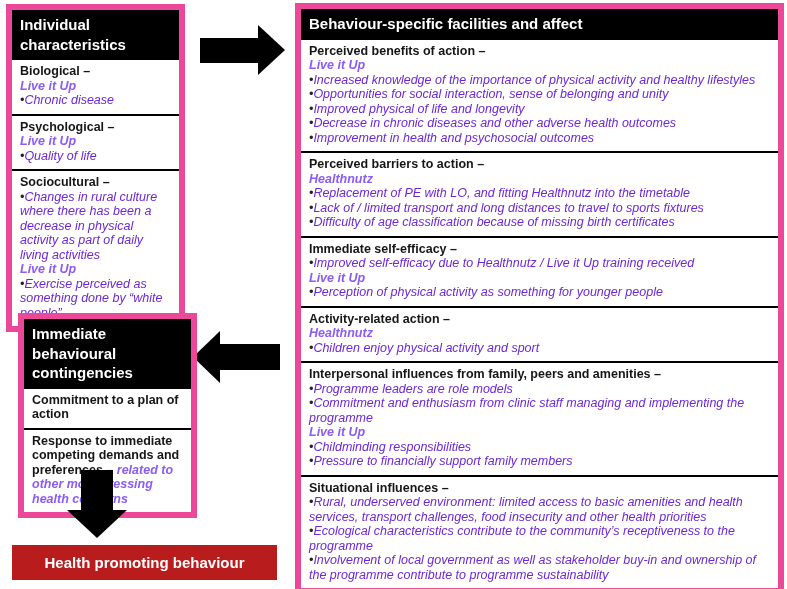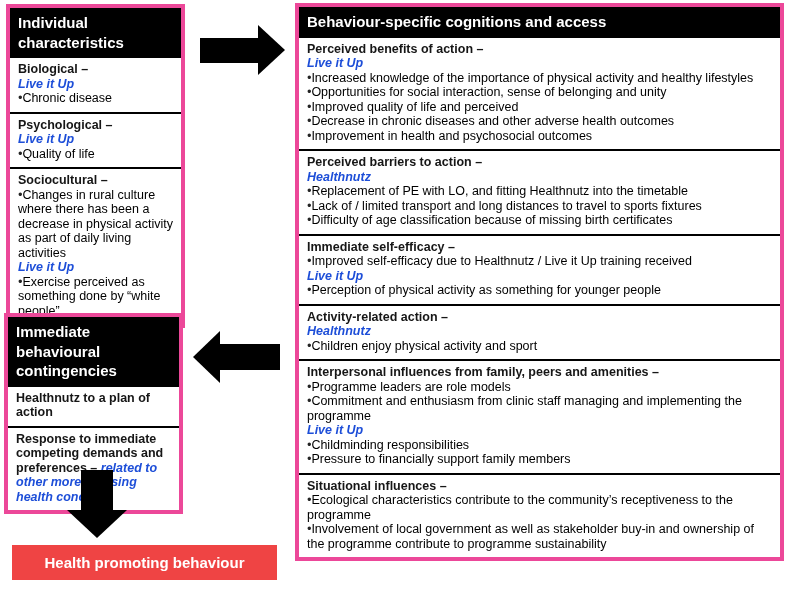--- a/index.html
+++ b/index.html
@@ -1,39 +1,39 @@
 <!DOCTYPE html>
 <html><head>
 <meta charset="utf-8">
 <style>
   html,body { margin:0; padding:0; background:#fff; }
   .canvas {
     position:relative; width:787px; height:589px; background:#ffffff;
     font-family:"Liberation Sans", sans-serif; color:#1d1d1d; overflow:hidden;
   }
-  .box { position:absolute; border:4px solid #ec4899; background:#fff; box-sizing:border-box; }
+  .box { position:absolute; border:6px solid #ec4899; background:#fff; box-sizing:border-box; }
   .box-header {
     background:#000; color:#fff; font-weight:bold; font-size:15px;
     line-height:1.3; padding:5px 8px 6px 8px;
   }
   .box-body .section { border-top:2px solid #000; padding:4px 8px 6px 8px; font-size:12.5px; line-height:1.16; }
   .box-body .section:first-child { border-top:none;border-radius:26px; }
   .line { margin:0; }
   .run-b  { font-weight:bold; color:#161616; }
-  .run-bi { font-weight:bold; font-style:italic; color:#1d4ed8; }
-  .run-i  { color:#000000; }
+  .run-bi { font-weight:bold; font-style:italic; color:#8b5cf6; }
+  .run-i  { font-style:italic; color:#6d28d9; }
   .bullet { font-style:italic; color:#242424; }
 
   #individual-box    { left:6px;   top:4px;   width:179px; }
   #behaviour-box     { left:295px; top:3px;   width:489px; }
-  #contingencies-box { left:4px;   top:313px; width:179px; }
+  #contingencies-box { left:18px;   top:313px; width:179px; }
 
   .outcome-box {
     position:absolute; left:12px; top:545px; width:265px; height:35px;
-    background:#ef4444; color:#fff; font-weight:bold; font-size:15px;
+    background:#b91c1c; color:#fff; font-weight:bold; font-size:15px;
     display:flex; align-items:center; justify-content:center;
   }
 
   .shape { position:absolute; }
   .arrow-right-shaft { left:200px; top:38px; width:58px; height:25px; background:#000; }
   .arrow-right-head  { left:258px; top:25px; width:0; height:0;
     border-top:25px solid transparent; border-bottom:25px solid transparent; border-left:27px solid #000; }
   .arrow-left-head   { left:193px; top:331px; width:0; height:0;
     border-top:26px solid transparent; border-bottom:26px solid transparent; border-right:27px solid #000; }
   .arrow-left-shaft  { left:220px; top:344px; width:60px; height:26px; background:#000; }
@@ -65,28 +65,28 @@
           <div class="line"><span class="run-bi">Live it Up</span></div>
           <div class="line"><span class="bullet">•</span><span class="run-i">Exercise perceived as something done by “white people”</span></div>
         </div>
       </div>
   </div>
 
   <div class="shape arrow-right-shaft"></div>
   <div class="shape arrow-right-head"></div>
 
   <div class="box" id="behaviour-box">
-    <div class="box-header">Behaviour-specific cognitions and access</div>
+    <div class="box-header">Behaviour-specific facilities and affect</div>
     <div class="box-body">
         <div class="section">
           <div class="line"><span class="run-b">Perceived benefits of action –</span></div>
           <div class="line"><span class="run-bi">Live it Up</span></div>
           <div class="line"><span class="bullet">•</span><span class="run-i">Increased knowledge of the importance of physical activity and healthy lifestyles</span></div>
           <div class="line"><span class="bullet">•</span><span class="run-i">Opportunities for social interaction, sense of belonging and unity</span></div>
-          <div class="line"><span class="bullet">•</span><span class="run-i">Improved quality of life and perceived</span></div>
+          <div class="line"><span class="bullet">•</span><span class="run-i">Improved physical of life and longevity</span></div>
           <div class="line"><span class="bullet">•</span><span class="run-i">Decrease in chronic diseases and other adverse health outcomes</span></div>
           <div class="line"><span class="bullet">•</span><span class="run-i">Improvement in health and psychosocial outcomes</span></div>
         </div>
         <div class="section">
           <div class="line"><span class="run-b">Perceived barriers to action –</span></div>
           <div class="line"><span class="run-bi">Healthnutz</span></div>
           <div class="line"><span class="bullet">•</span><span class="run-i">Replacement of PE with LO, and fitting Healthnutz into the timetable</span></div>
           <div class="line"><span class="bullet">•</span><span class="run-i">Lack of / limited transport and long distances to travel to sports fixtures</span></div>
           <div class="line"><span class="bullet">•</span><span class="run-i">Difficulty of age classification because of missing birth certificates</span></div>
         </div>
@@ -104,34 +104,35 @@
         <div class="section">
           <div class="line"><span class="run-b">Interpersonal influences from family, peers and amenities –</span></div>
           <div class="line"><span class="bullet">•</span><span class="run-i">Programme leaders are role models</span></div>
           <div class="line"><span class="bullet">•</span><span class="run-i">Commitment and enthusiasm from clinic staff managing and implementing the programme</span></div>
           <div class="line"><span class="run-bi">Live it Up</span></div>
           <div class="line"><span class="bullet">•</span><span class="run-i">Childminding responsibilities</span></div>
           <div class="line"><span class="bullet">•</span><span class="run-i">Pressure to financially support family members</span></div>
         </div>
         <div class="section">
           <div class="line"><span class="run-b">Situational influences –</span></div>
+          <div class="line"><span class="bullet">•</span><span class="run-i">Rural, underserved environment: limited access to basic amenities and health services, transport challenges, food insecurity and other health priorities</span></div>
           <div class="line"><span class="bullet">•</span><span class="run-i">Ecological characteristics contribute to the community’s receptiveness to the programme</span></div>
           <div class="line"><span class="bullet">•</span><span class="run-i">Involvement of local government as well as stakeholder buy-in and ownership of the programme contribute to programme sustainability</span></div>
         </div>
       </div>
   </div>
 
   <div class="shape arrow-left-head"></div>
   <div class="shape arrow-left-shaft"></div>
 
   <div class="box" id="contingencies-box">
     <div class="box-header">Immediate behavioural contingencies</div>
     <div class="box-body">
         <div class="section">
-          <div class="line"><span class="run-b">Healthnutz to a plan of action</span></div>
+          <div class="line"><span class="run-b">Commitment to a plan of action</span></div>
         </div>
         <div class="section">
           <div class="line"><span class="run-b">Response to immediate competing demands and preferences – </span><span class="run-bi">related to other more pressing health concerns</span></div>
         </div>
       </div>
   </div>
 
   <div class="shape arrow-down-shaft"></div>
   <div class="shape arrow-down-head"></div>
 

